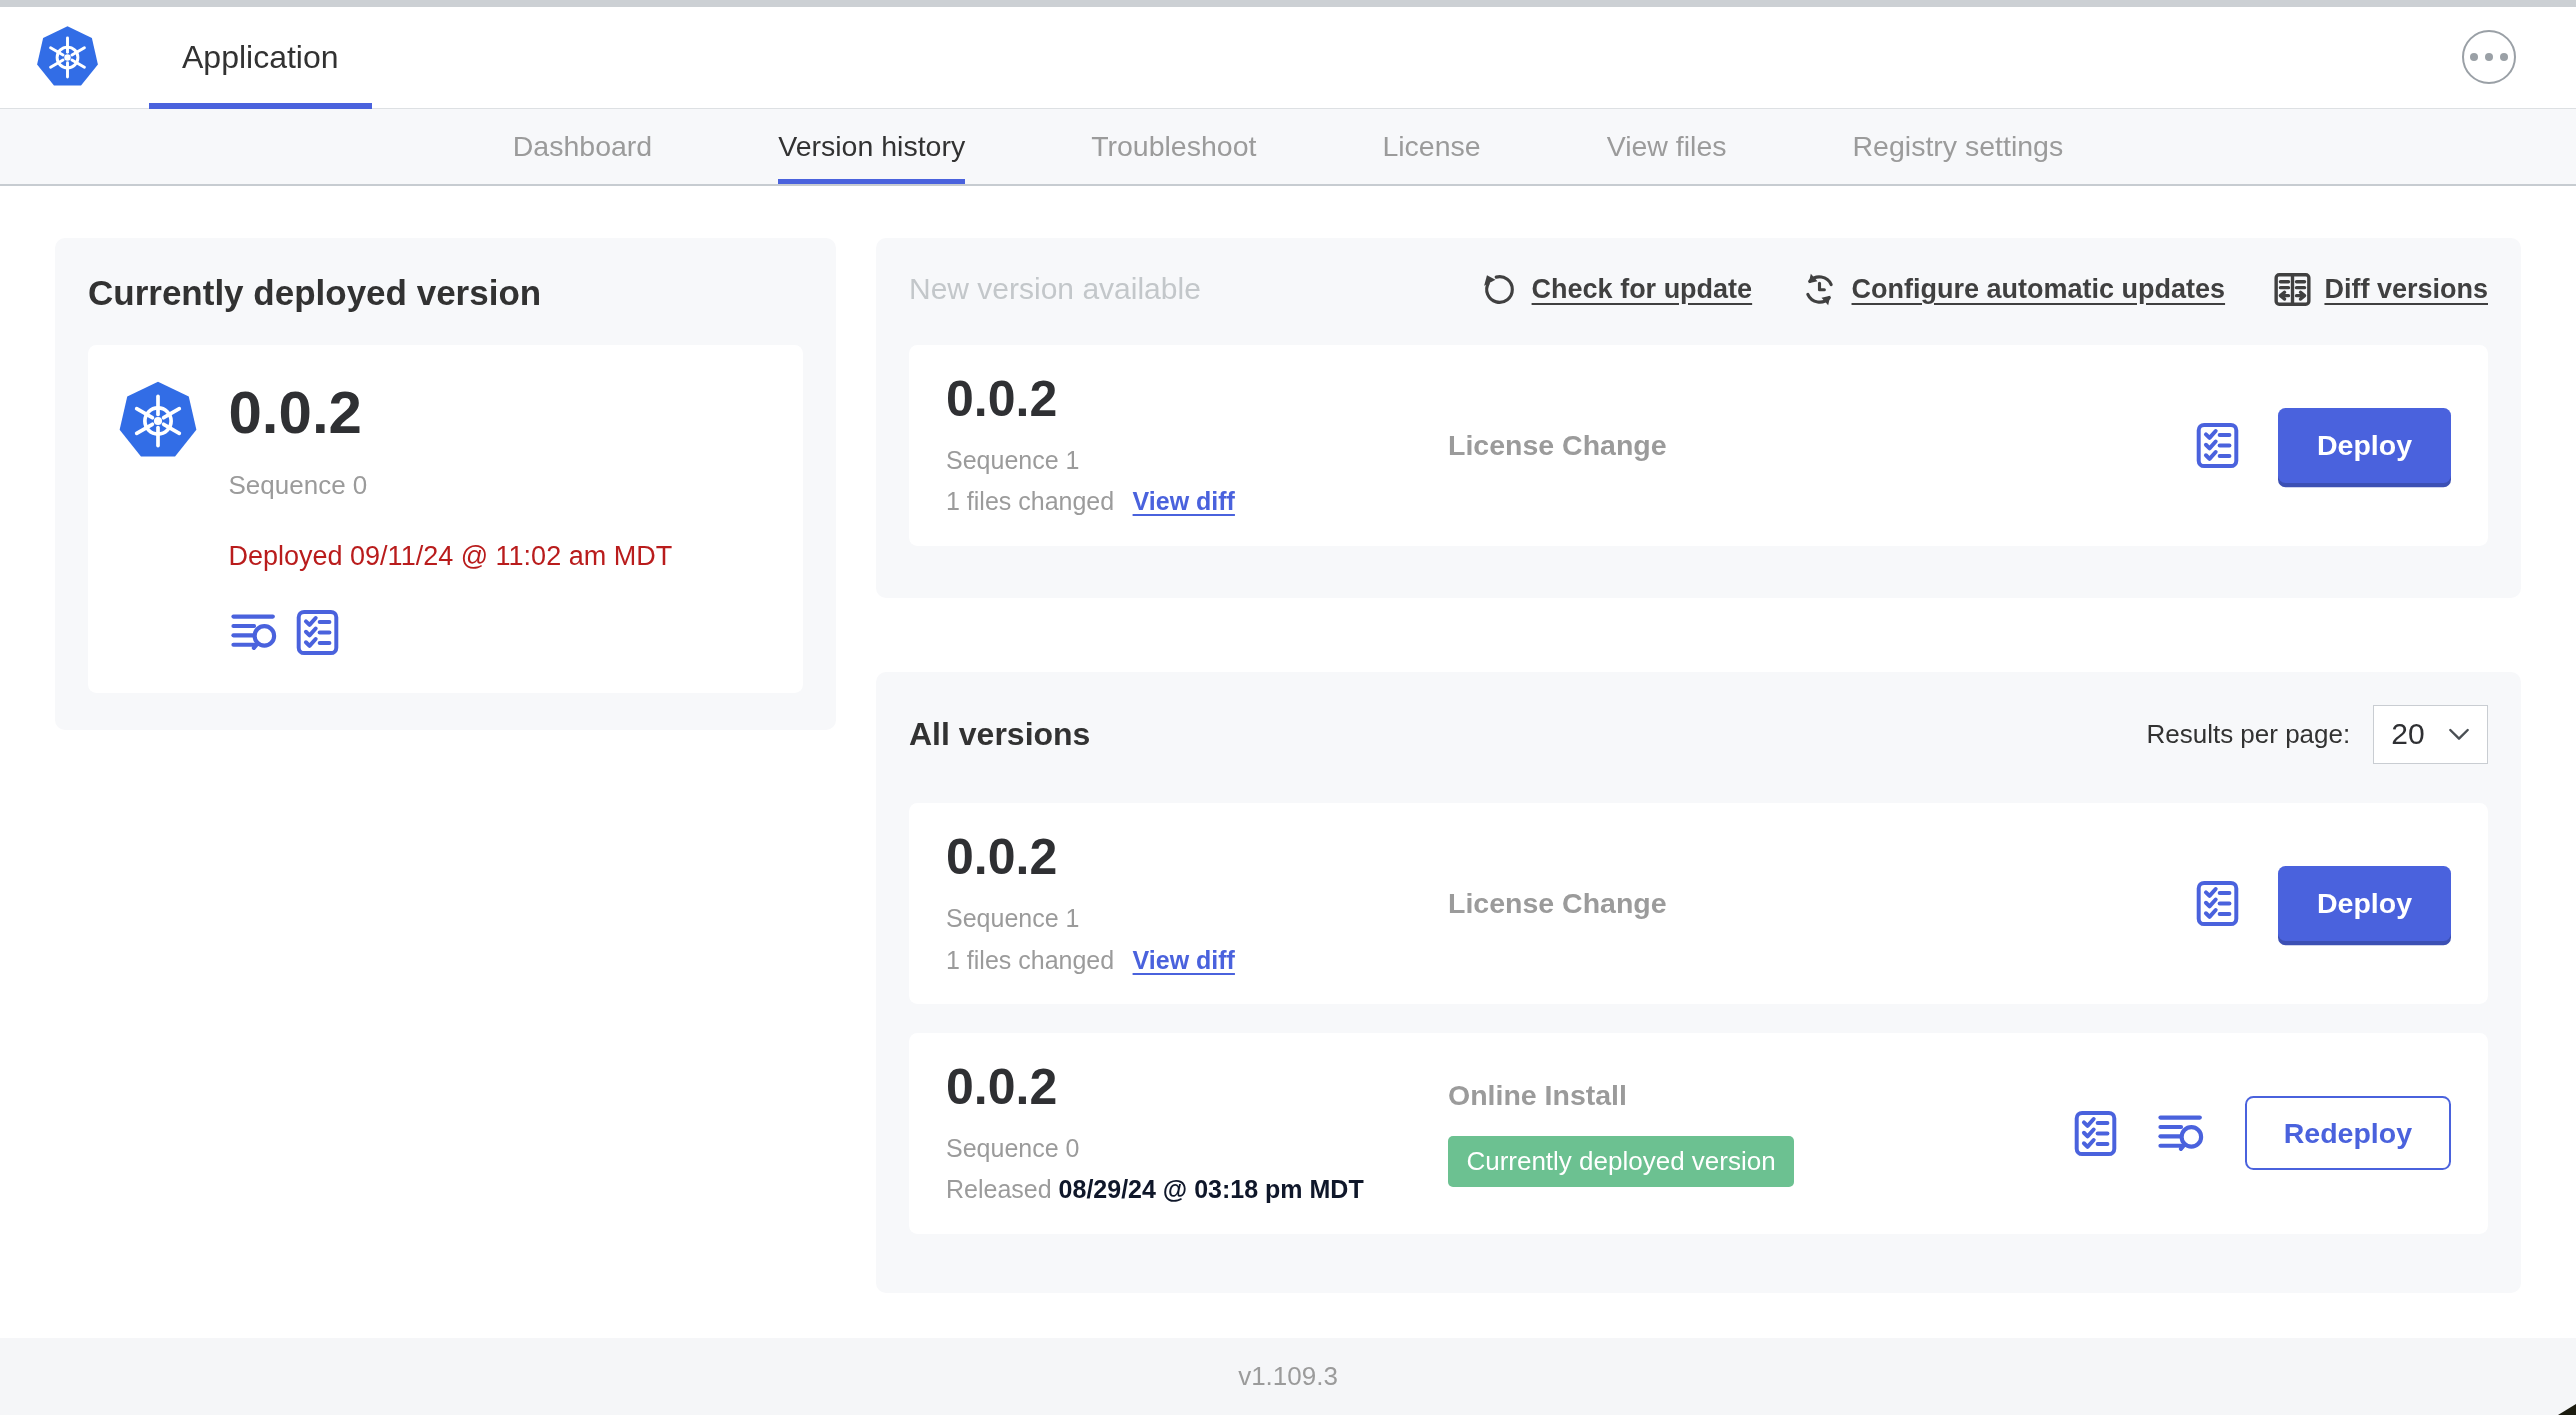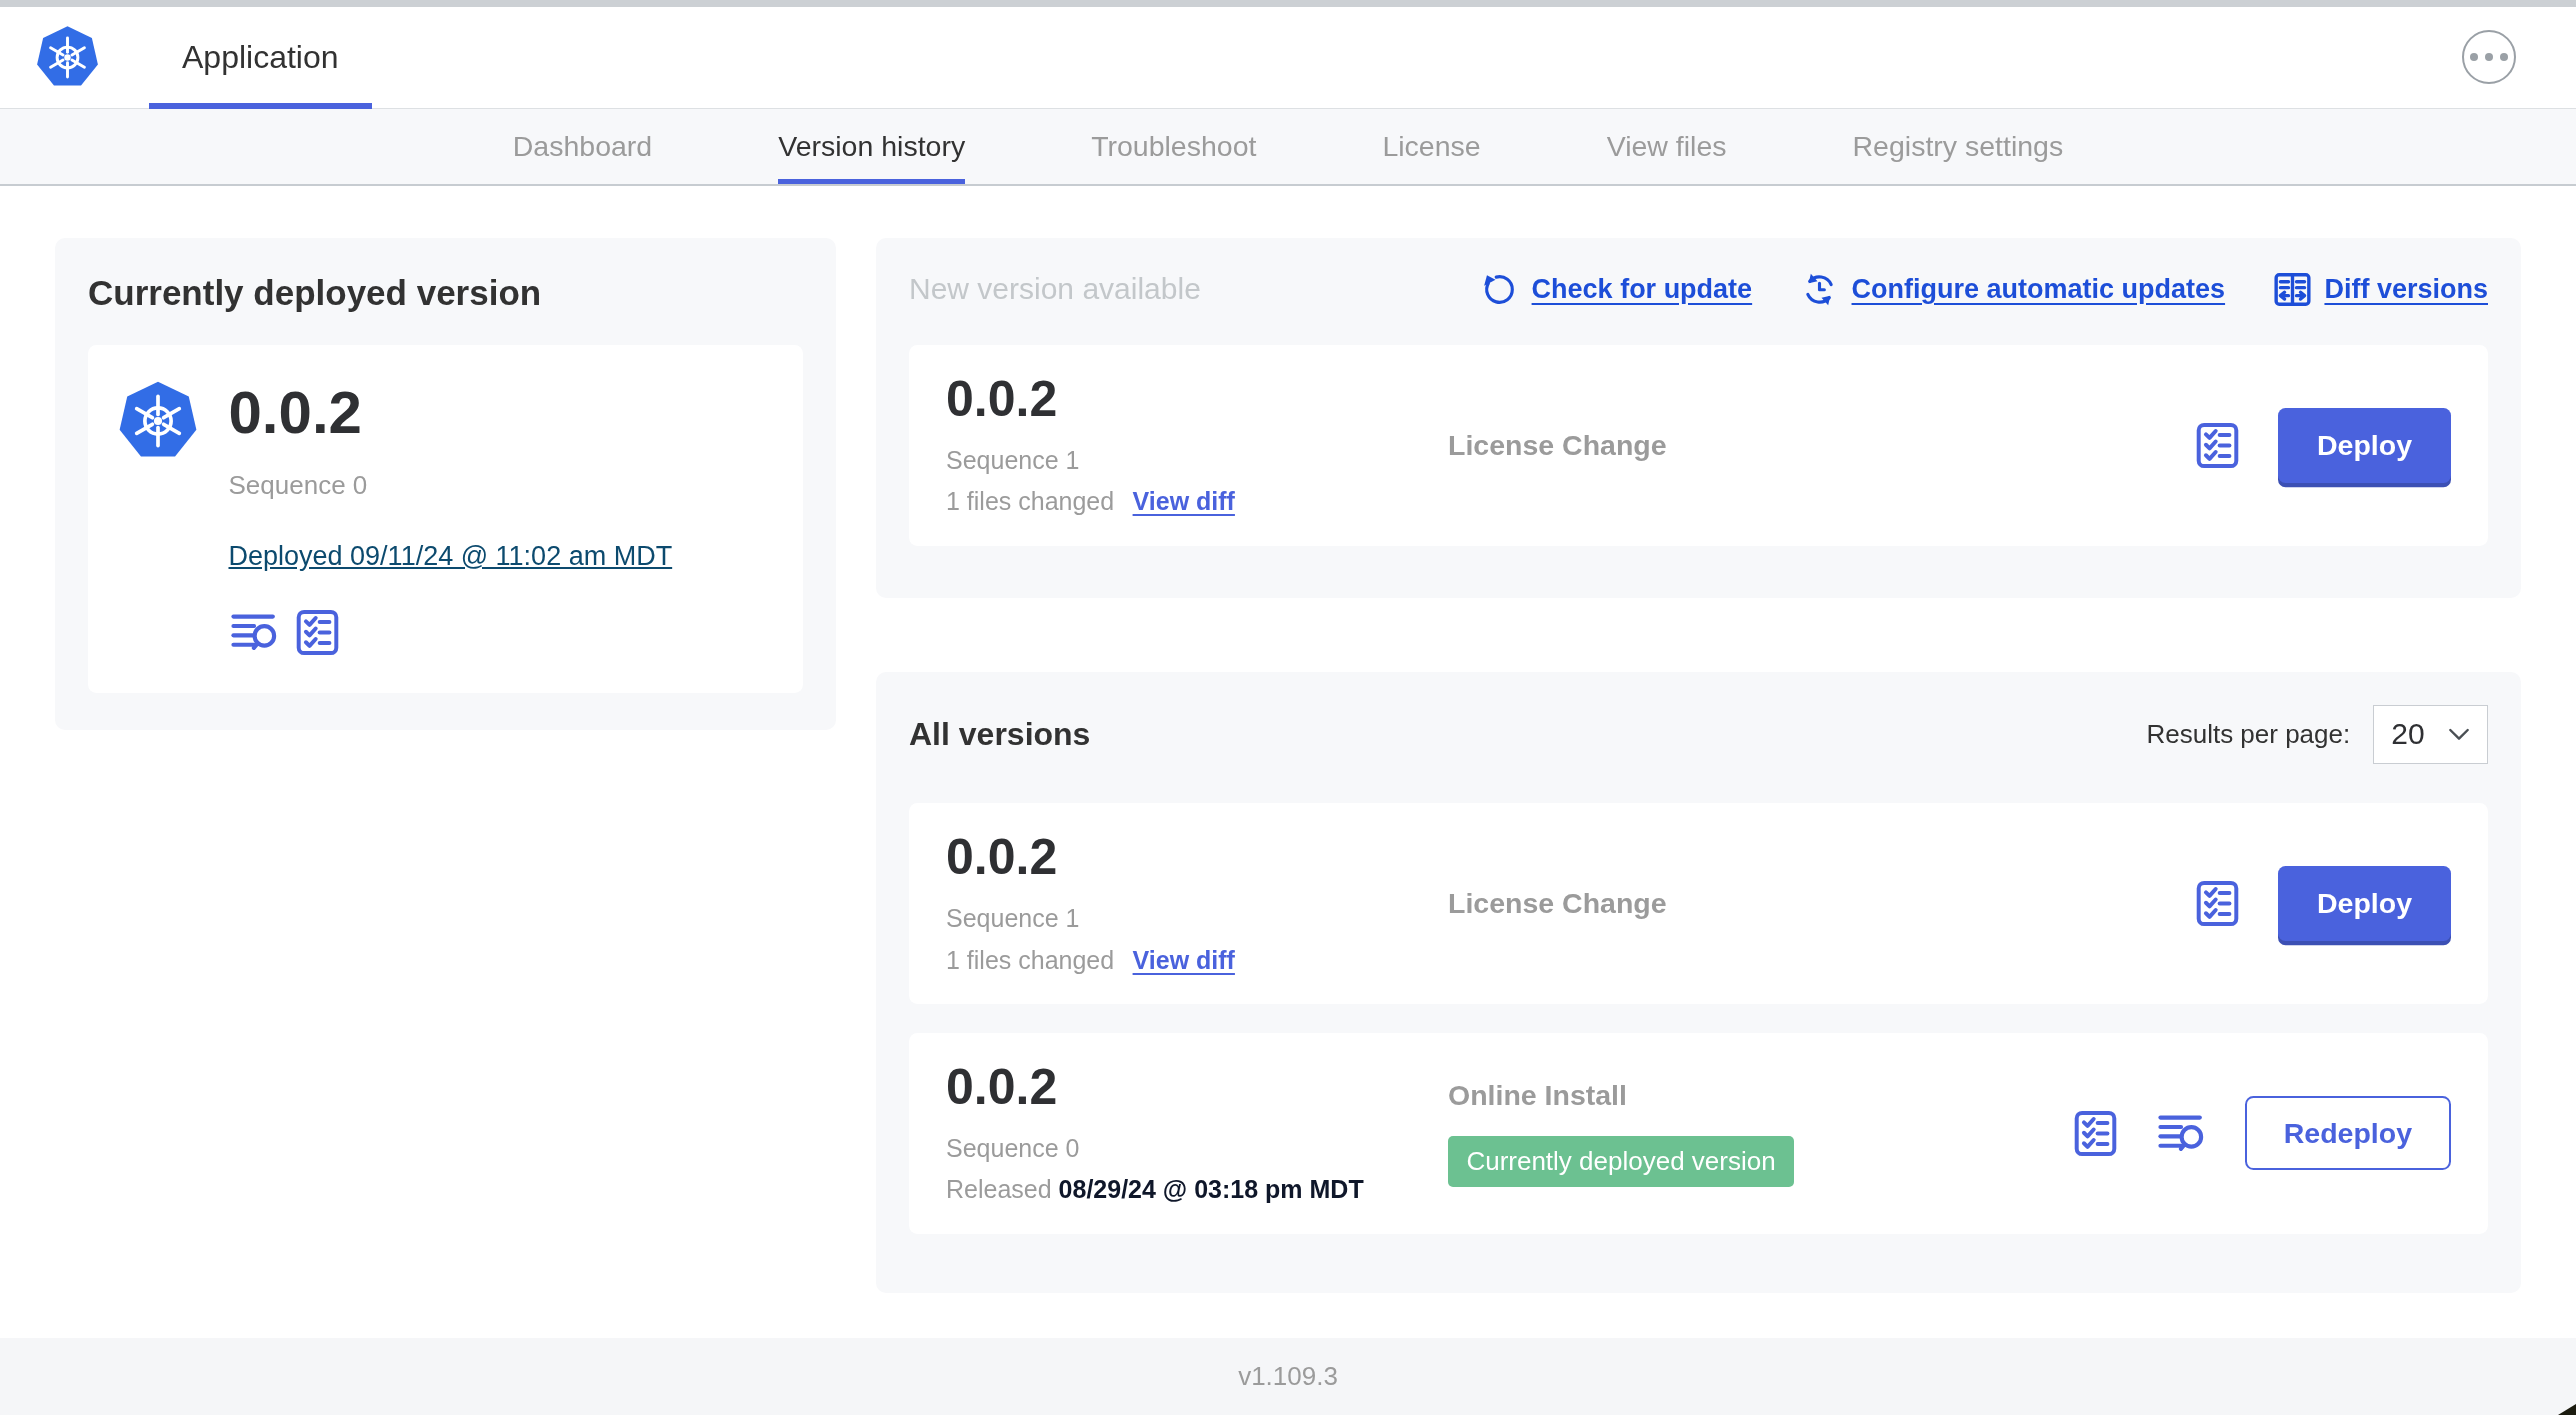--- a/index.html
+++ b/index.html
@@ -49,33 +49,33 @@
   .panel { background:#f7f8fa; border-radius:10px; }
 
   
   .current-panel { width:781px; flex:none; align-self:flex-start; padding:35px 33px 37px 33px; }
   .current-panel h2 { font-size:35px; font-weight:bold; color:#323232; margin-bottom:32px; }
   .deployed-card { background:#fff; border-radius:8.4px; padding:30px 28.5px 37px 28.5px; display:flex; }
   .k8s-logo-lg { width:82px; height:82px; flex:none; margin-top:5px; }
   .deployed-info { margin-left:30px; }
   .version-big { font-size:60px; font-weight:bold; color:#2f3033; line-height:1; margin-top:8.4px; }
   .seq-text { font-size:26px; color:#9b9b9b; margin-top:27px; }
-  .deployed-ts { font-size:27px; color:#0c4a6e; margin-top:40px;text-decoration:underline; }
+  .deployed-ts { font-size:27px; color:#b91c1c; margin-top:40px; }
   .card-icons { display:flex; align-items:center; gap:13.4px; margin-top:37px; color:#4A62DD; }
   .icon-56 { width:47px; height:47px; cursor:pointer; }
   .icon-60w { width:52px; height:45px; cursor:pointer; }
 
   
   .right-col { flex:1; display:flex; flex-direction:column; }
   .new-version-panel { padding:33px 33px 52px 33px; margin-bottom:74px; }
   .panel-head { display:flex; align-items:center; margin-bottom:37px; }
   .panel-title-muted { font-size:30px; color:#c3c7ca; }
   .head-links { margin-left:auto; display:flex; align-items:center; gap:49px; }
   .head-link {
-    display:flex; align-items:center; gap:13.4px; color:#1d4ed8;
+    display:flex; align-items:center; gap:13.4px; color:#404040;
     font-size:27px; font-weight:bold; cursor:pointer; white-space:nowrap;
   }
   .head-link .label { text-decoration:underline; text-underline-offset:5px; }
   .head-link svg { width:37px; height:37px; flex:none; }
 
   .all-versions-panel { padding:33px 33px 59px 33px; }
   .all-head { display:flex; align-items:center; margin-bottom:39px; }
   .all-title { font-size:32px; font-weight:bold; color:#323232; }
   .results-wrap { margin-left:auto; display:flex; align-items:center; gap:23px; }
   .results-label { font-size:26px; color:#323232; }

